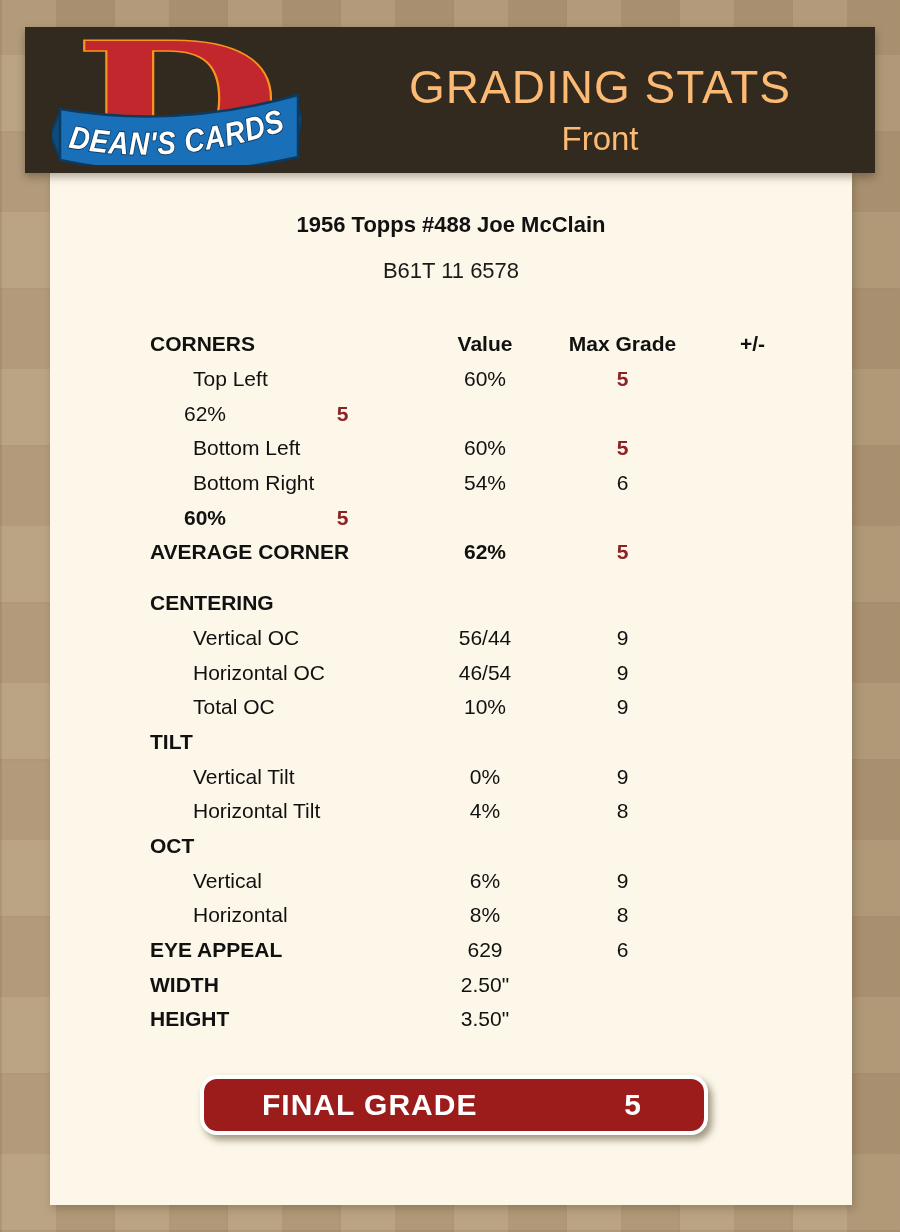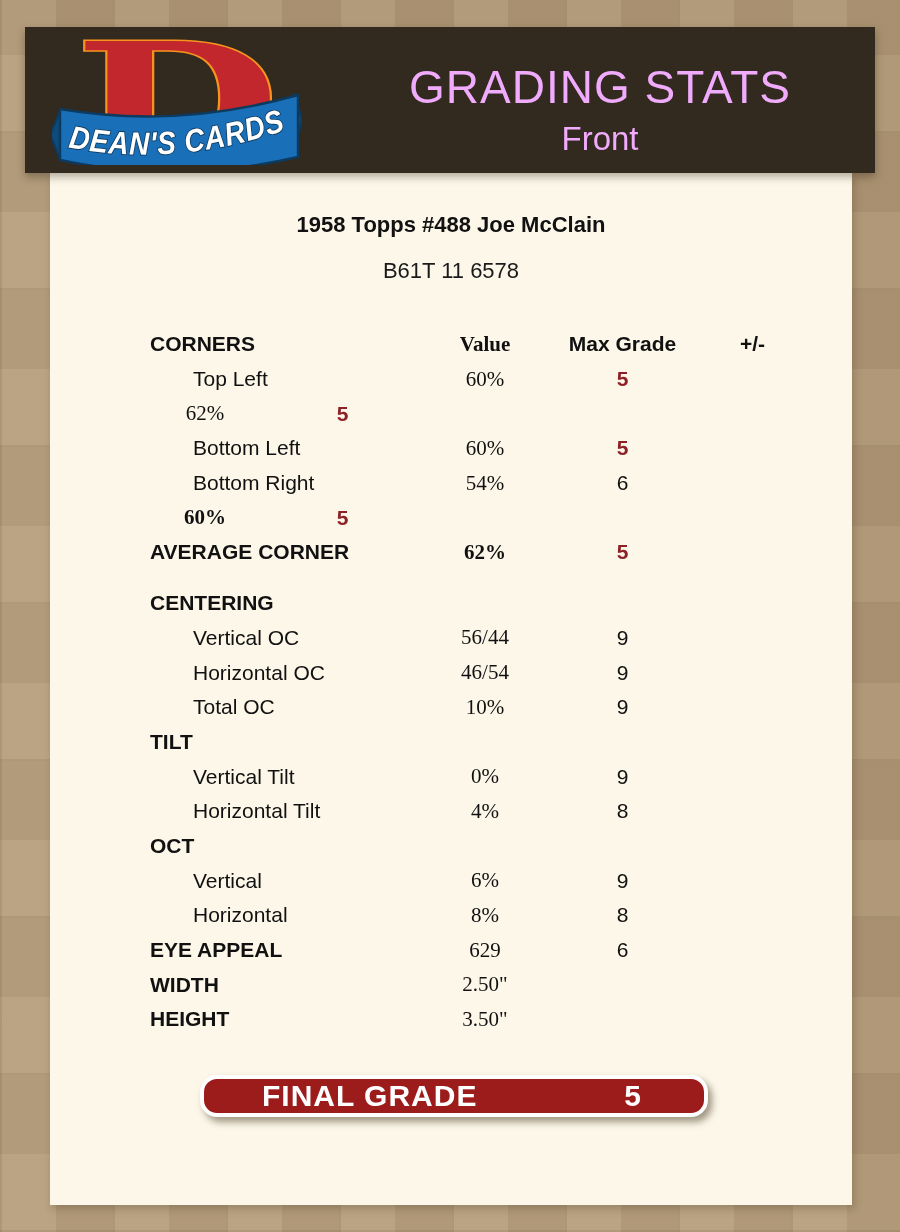--- a/index.html
+++ b/index.html
@@ -15,47 +15,47 @@
       repeating-linear-gradient(0deg, rgba(255,246,226,.04) 0 78px, rgba(64,44,22,.05) 78px 157px);
     overflow:hidden;
   }
 
   .header-bar {
     position:absolute; left:25px; top:27px; width:850px; height:146px;
     background:#32291f; z-index:2;
     box-shadow:0 4px 8px rgba(40,30,15,.35);
   }
   .logo { position:absolute; left:27px; top:8px; width:250px; height:130px; }
-  .header-text { position:absolute; left:330px; top:34px; width:490px; text-align:center; color:#f0abfc; }
+  .header-text { position:absolute; left:330px; top:34px; width:490px; text-align:center; color:#fdba74; }
   .header-title { font-size:46px; font-weight:normal; letter-spacing:1px; line-height:1.15; }
   .header-subtitle { font-size:33px; font-weight:normal; margin-top:6px; }
 
   .panel {
     position:absolute; left:50px; top:173px; width:802px; height:1032px;
     background:#fcf7e9; z-index:1; padding-top:38px;
     box-shadow:2px 4px 8px rgba(60,45,20,.25);
   }
   .card-title { text-align:center; font-size:22px; font-weight:bold; color:#111; line-height:28px; }
   .card-serial { text-align:center; font-size:22px; color:#1a1a1a; line-height:28px; margin-top:18px; }
 
   .grading-table { margin:42px 0 0 100px; width:650px; color:#111; }
   .row { display:flex; align-items:center; height:34.7px; font-size:21px; }
   .c-label { width:280px; }
-  .c-val   { width:110px; text-align:center;font-family:Liberation Serif, serif; }
+  .c-val   { width:110px; text-align:center; }
   .c-grade { width:165px; text-align:center; }
   .c-pm    { width:95px;  text-align:center; }
   .hdr .c-label, .hdr .c-val, .hdr .c-grade, .hdr .c-pm { font-weight:bold; }
   .sec .c-label { font-weight:bold; }
   .ind .c-label { padding-left:43px; }
   .vb .c-val { font-weight:bold; }
   .red { color:#8d2125; font-weight:bold; }
   .gap { margin-top:16px; }
 
   .final-grade {
-    margin:38px 0 0 150px; width:508px; height:42px;
+    margin:38px 0 0 150px; width:508px; height:60px;
     background:#9c1b1b; border:4px solid #ffffff; border-radius:17px;
     display:flex; align-items:center; justify-content:space-between;
     padding:0 62px 0 58px; color:#ffffff; font-size:30px; font-weight:bold;
     box-shadow:4px 5px 7px rgba(70,55,30,.5);
     letter-spacing:1px;
   }
 </style>
 </head>
 <body>
 
@@ -72,21 +72,21 @@
       <textPath href="#ribcurve" startOffset="2" textLength="222" lengthAdjust="spacingAndGlyphs">DEAN'S CARDS</textPath>
     </text>
   </svg>
   <div class="header-text">
     <div class="header-title">GRADING STATS</div>
     <div class="header-subtitle">Front</div>
   </div>
 </div>
 
 <div class="panel">
-  <div class="card-title">1958 Topps #488 Joe McClain</div>
+  <div class="card-title">1956 Topps #488 Joe McClain</div>
   <div class="card-serial">B61T 11 6578</div>
 
   <div class="grading-table">
 
     <div class="row hdr">
       <div class="c-label">CORNERS</div>
       <div class="c-val">Value</div>
       <div class="c-grade">Max Grade</div>
       <div class="c-pm">+/-</div>
     </div>

